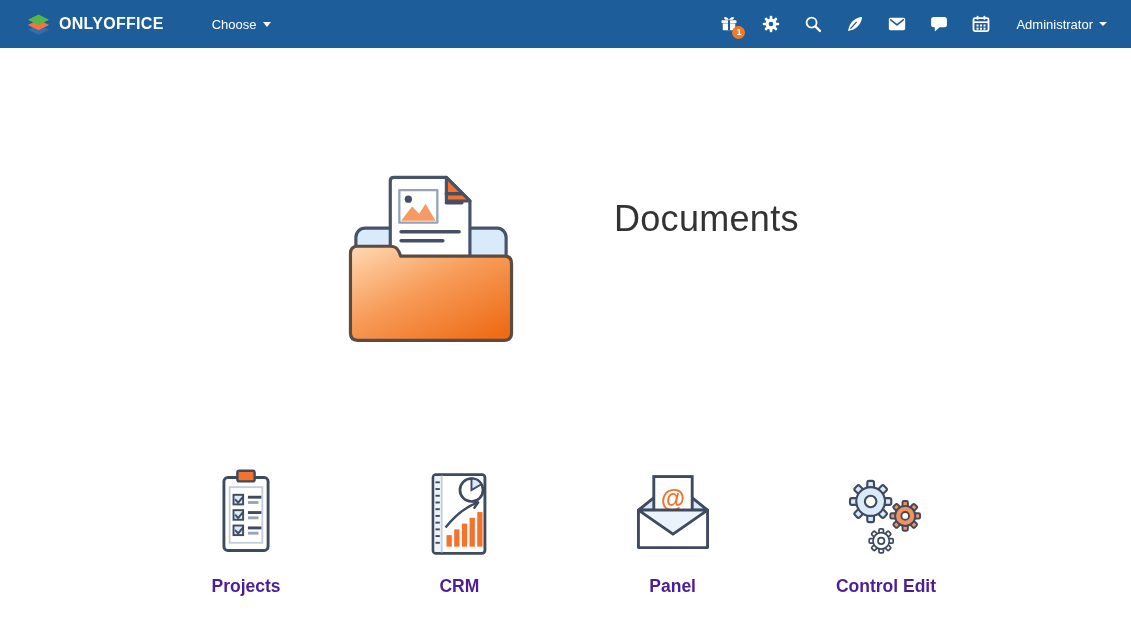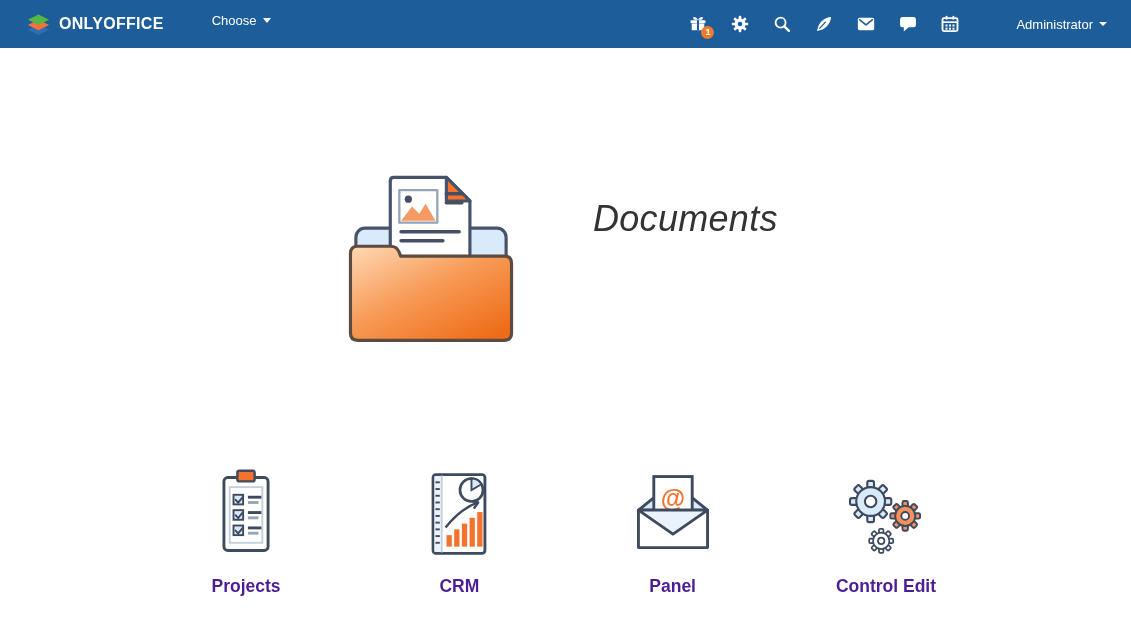--- a/index.html
+++ b/index.html
@@ -8,40 +8,40 @@
   body {
     width:1131px; height:620px; position:relative; overflow:hidden;
     background:#fff; font-family:"Liberation Sans", sans-serif;
   }
   
   .navbar {
     height:48px; background:var(--navbar-bg,#1d5d99);
     display:flex; align-items:center; justify-content:space-between;
     padding:0 24px 0 26px;
   }
-  .nav-left { display:flex; align-items:flex-start; }
+  .nav-left { display:flex; align-items:center; }
   .brand { display:flex; align-items:center; gap:8px; cursor:pointer; text-decoration:none; }
   .brand svg { display:block; }
   .brand-text { color:#fff; font-size:16px; font-weight:700; letter-spacing:.3px; }
   .choose { display:flex; align-items:center; gap:7px; color:#fff; font-size:13px; font-weight:400; margin-left:48px; cursor:pointer; }
   .caret { width:0; height:0; border-left:4.5px solid transparent; border-right:4.5px solid transparent; border-top:5px solid #fff; display:inline-block; }
   .caret.small { border-left-width:4px; border-right-width:4px; border-top-width:4.5px; }
   .nav-right { display:flex; align-items:center; gap:21px; }
   .ico-btn { position:relative; width:21px; height:21px; background:none; border:none; padding:0; cursor:pointer;
              display:flex; align-items:center; justify-content:center; }
   .ico-btn svg { width:20px; height:20px; display:block; }
   .badge {
     position:absolute; right:-6px; bottom:-4px; width:13px; height:13px; border-radius:50%;
     background:#ef7b2a; color:#fff; font-size:9px; font-weight:700; line-height:13px; text-align:center;
   }
-  .user { display:flex; align-items:center; gap:6px; color:#fff; font-size:13px; margin-left:35px; cursor:pointer; }
+  .user { display:flex; align-items:center; gap:6px; color:#fff; font-size:13px; margin-left:4px; cursor:pointer; }
   .nb-fill { fill:var(--navbar-bg,#1d5d99); }
   .nb-stroke { stroke:var(--navbar-bg,#1d5d99); }
   
-  .hero { position:absolute; top:172px; left:345px; display:flex; gap:76px;font-style:italic; }
+  .hero { position:absolute; top:172px; left:345px; display:flex; gap:97px; }
   .hero-art svg { width:172px; height:181px; display:block; }
   .hero-copy { padding-top:26px; width:300px; }
   .hero-copy h1 { margin:0; font-size:36px; font-weight:400; color:#333; letter-spacing:.3px; cursor:pointer; }
   .hero-copy p { margin:22px 0 0 2px; font-size:12.8px; line-height:20px; color:#666; }
   
   .modules { position:absolute; top:466px; left:172px; width:788px; display:flex; justify-content:space-between; }
   .module { width:148px; display:flex; flex-direction:column; align-items:center; text-decoration:none; cursor:pointer; }
   .module svg { width:96px; height:96px; display:block; }
   .module-label { margin-top:14px; font-size:17.5px; color:#4c1d95; white-space:nowrap;font-weight:bold; }
   svg text { font-family:"Liberation Sans", sans-serif; }

